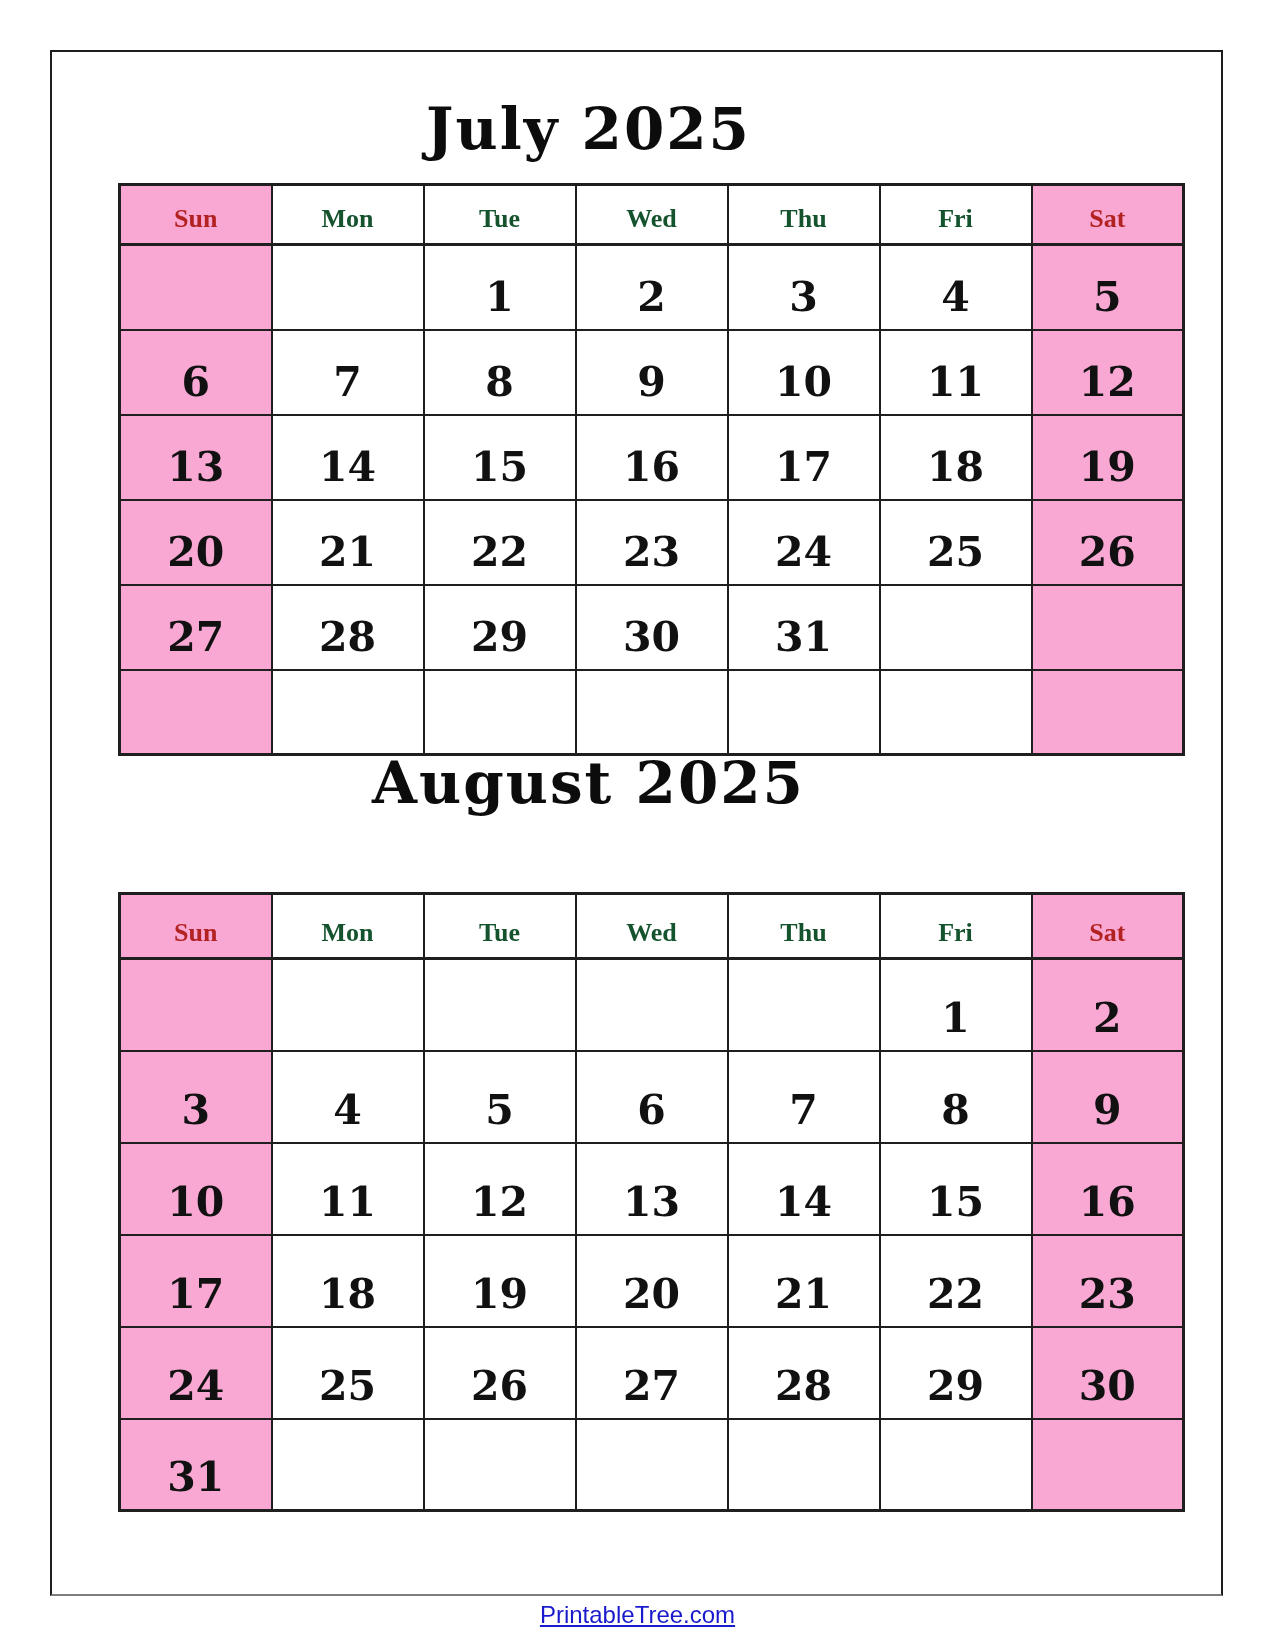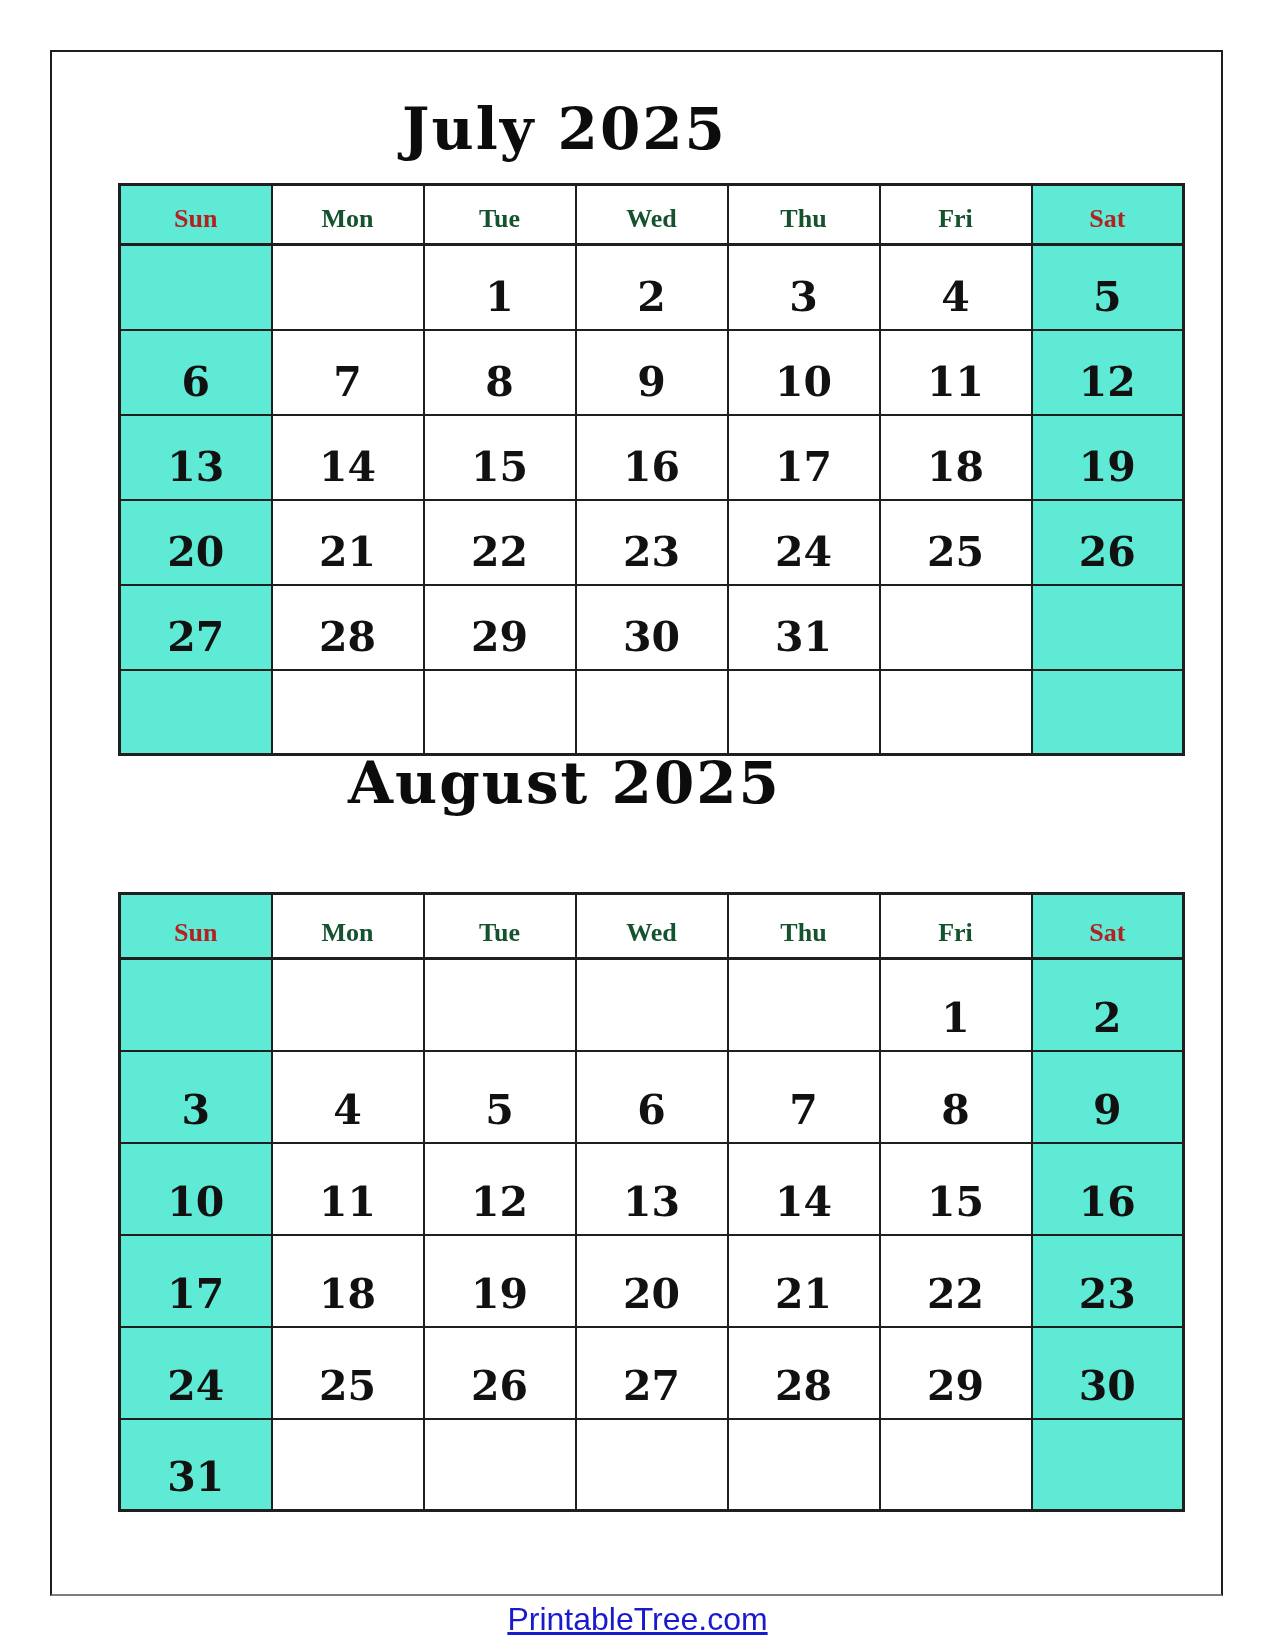--- a/index.html
+++ b/index.html
@@ -8,21 +8,21 @@
     font-family:"Liberation Serif", serif;overflow:hidden;
   }
   .page-border{
     position:absolute;left:50px;top:50px;width:1173px;height:1546px;
     border:2px solid #1d1d1d;border-bottom-color:#7d7d7d;box-sizing:border-box;
     pointer-events:none;
   }
   .cal-title{
     position:absolute;left:0;width:1129px;text-align:center;
     font-family:"DejaVu Serif", serif;font-weight:900;font-size:58px;line-height:1.1;
-    letter-spacing:2px;color:#0c0c0c;margin:0;
+    letter-spacing:2px;color:#0c0c0c;margin:0;padding-left:24px;
   }
   #title-july{top:98px;}
   #title-august{top:752px;text-align:center;}
   table.cal{
     position:absolute;left:118px;width:1067px;border-collapse:collapse;
     table-layout:fixed;border:3px solid #1f1f1f;
   }
   #cal-july{top:183px;}
   #cal-august{top:892px;}
   table.cal td{
@@ -33,27 +33,27 @@
     font-family:"Liberation Serif", serif;font-weight:bold;font-size:26px;
     color:#14532d;padding-bottom:9px;border-bottom-width:3px;
   }
   #cal-july tr.hdr{height:60px;}
   #cal-july tr.wk{height:85px;}
   #cal-august tr.hdr{height:65px;}
   #cal-august tr.wk{height:92px;}
   table.cal tr.wk td{
     font-family:"DejaVu Serif", serif;font-weight:bold;font-size:41px;color:#111111;
   }
-  table.cal td.we{background:#5eead4;color:#b22222;}
+  table.cal td.we{background:#f9a8d4;color:#b22222;}
   table.cal tr.hdr td.we{color:#b22222;}
   .footer{
     position:absolute;left:0;top:1601px;width:1275px;text-align:center;
   }
   .footer a{
-    font-family:"Liberation Sans", sans-serif;font-size:32px;
+    font-family:"Liberation Sans", sans-serif;font-size:24px;
     color:#1a1acd;text-decoration:underline;cursor:pointer;
   }
 </style>
 </head>
 <body>
 
 <div class="page-border"></div>
 
 <h1 id="title-july" class="cal-title">July 2025</h1>
 

